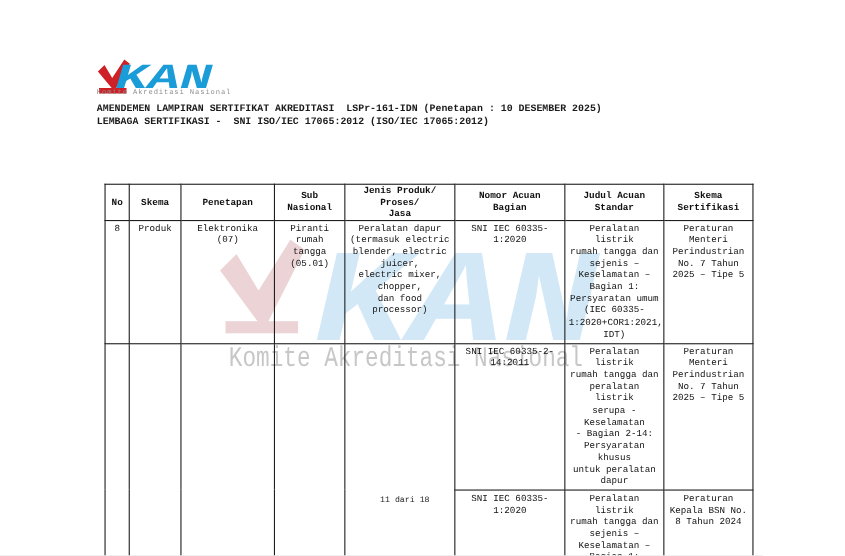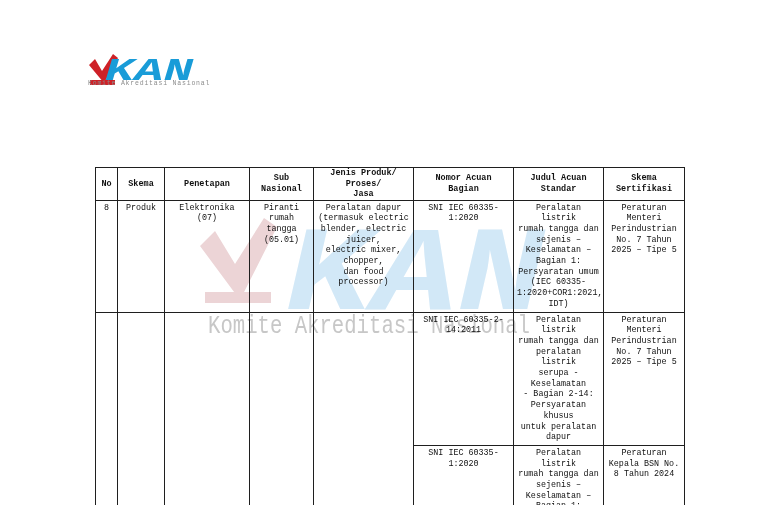--- a/index.html
+++ b/index.html
@@ -67,20 +67,22 @@
 
   <div class="logo">
     <svg viewBox="0 0 112 34" width="112" height="34">
       <polygon points="1,13 7,7 14,19 25,2 30,6 16,31" fill="#CE2127"></polygon>
       <rect x="2" y="28" width="25" height="5" fill="#CE2127"></rect>
       <text x="17" y="28" font-size="32" font-weight="bold" font-style="italic" textLength="88" lengthAdjust="spacingAndGlyphs" fill="#199CD8">KAN</text>
     </svg>
   </div>
   <div class="logo-tagline">Komite Akreditasi Nasional</div>
 
+  <div class="doc-title line1">AMENDEMEN LAMPIRAN SERTIFIKAT AKREDITASI  LSPr-161-IDN (Penetapan : 10 DESEMBER 2025)</div>
+  <div class="doc-title line2">LEMBAGA SERTIFIKASI -  SNI ISO/IEC 17065:2012 (ISO/IEC 17065:2012)</div>
 
   <div class="watermark">
     <svg viewBox="0 0 350 125" width="350" height="125">
       <polygon points="2,34 17,19 37,52 66,6 79,15 42,88" fill="#ECD4D6"></polygon>
       <rect x="7" y="80" width="66" height="11" fill="#ECD4D6"></rect>
       <text x="88" y="97" font-size="120" font-weight="bold" font-style="italic" textLength="258" lengthAdjust="spacingAndGlyphs" fill="#D2E8F7">KAN</text>
       <text x="10" y="121" font-size="26" textLength="322" lengthAdjust="spacingAndGlyphs" fill="#C7C7C7">Komite Akreditasi Nasional</text>
     </svg>
   </div>
 
@@ -171,14 +173,15 @@
 (IEC 60335-
 1:2020+COR1:2021,
 IDT)</td>
         <td class="l">Peraturan
 Kepala BSN No.
 8 Tahun 2024</td>
       </tr>
     </tbody>
   </table>
 
+  <div class="footer">11 dari 18</div>
 
 </div>
 
 </body></html>

